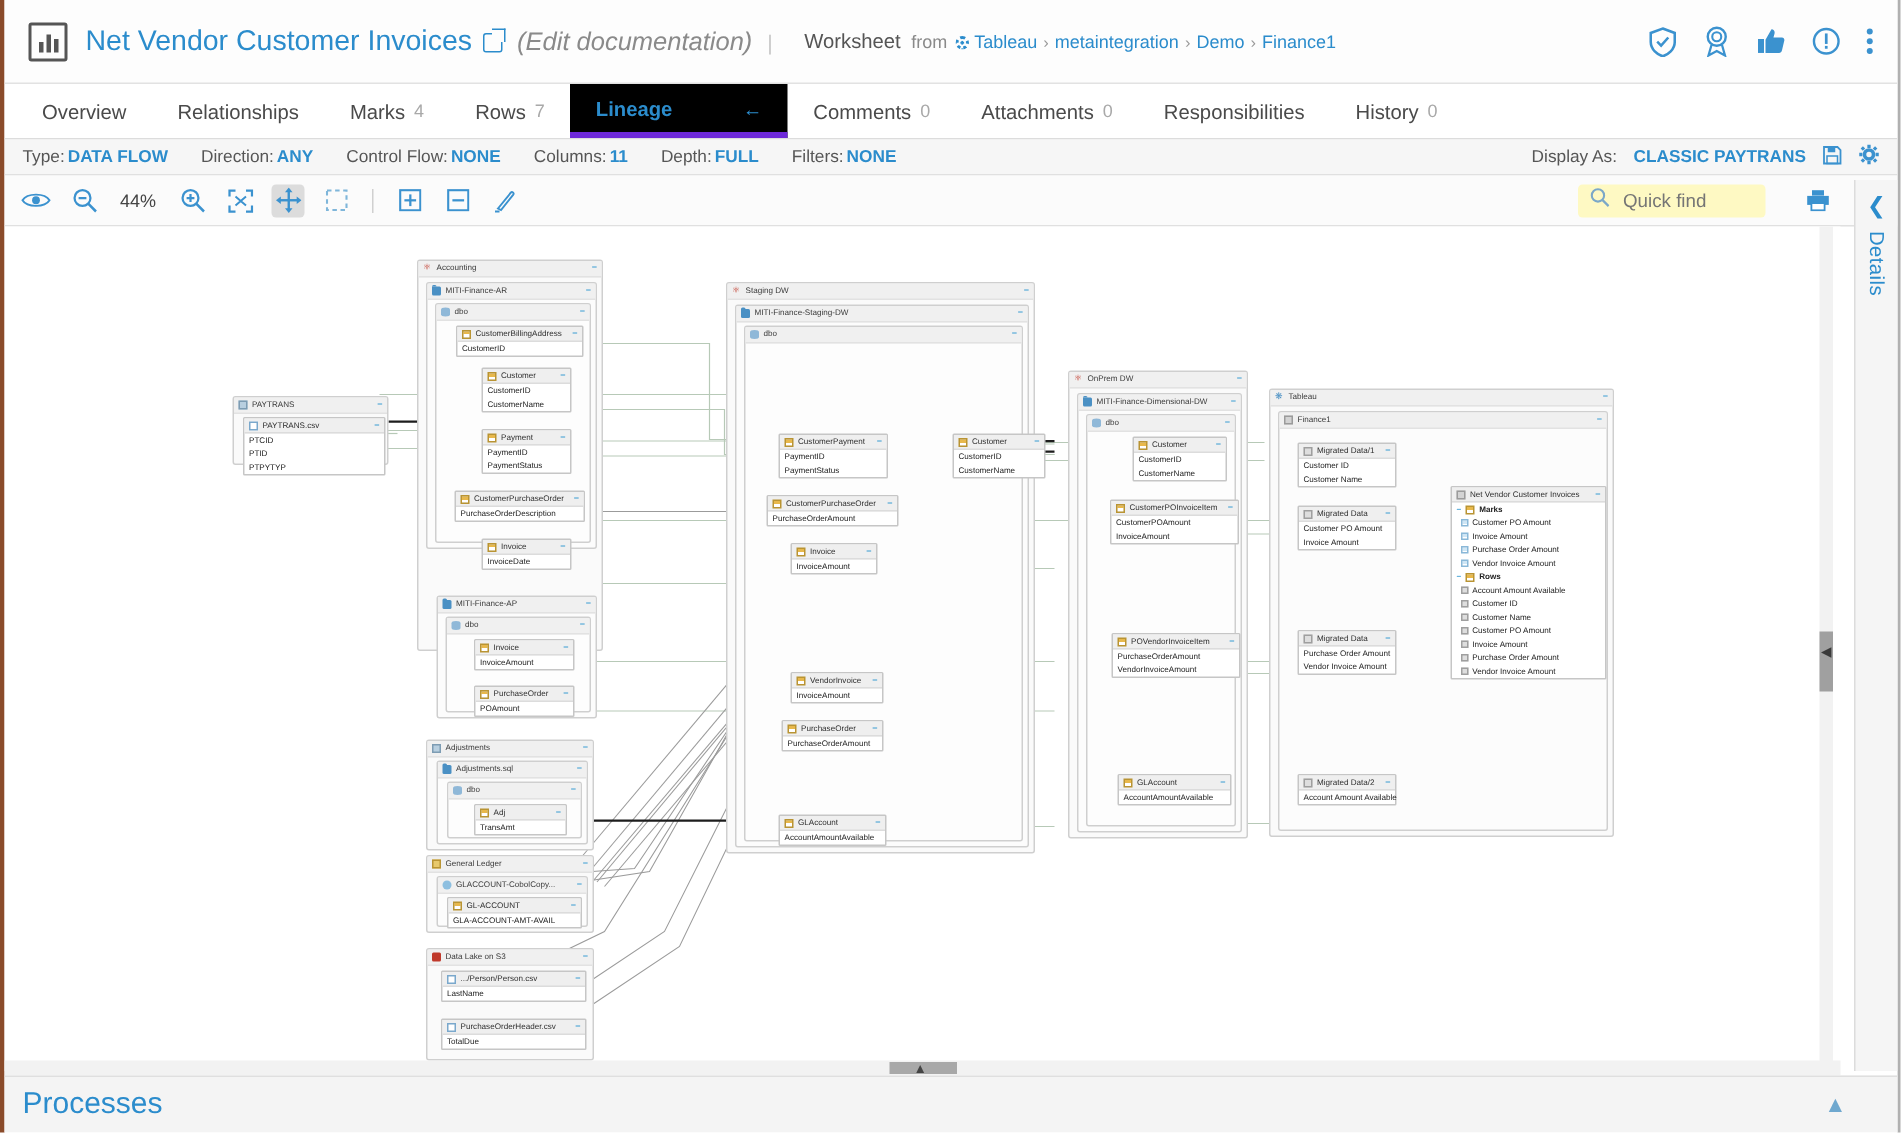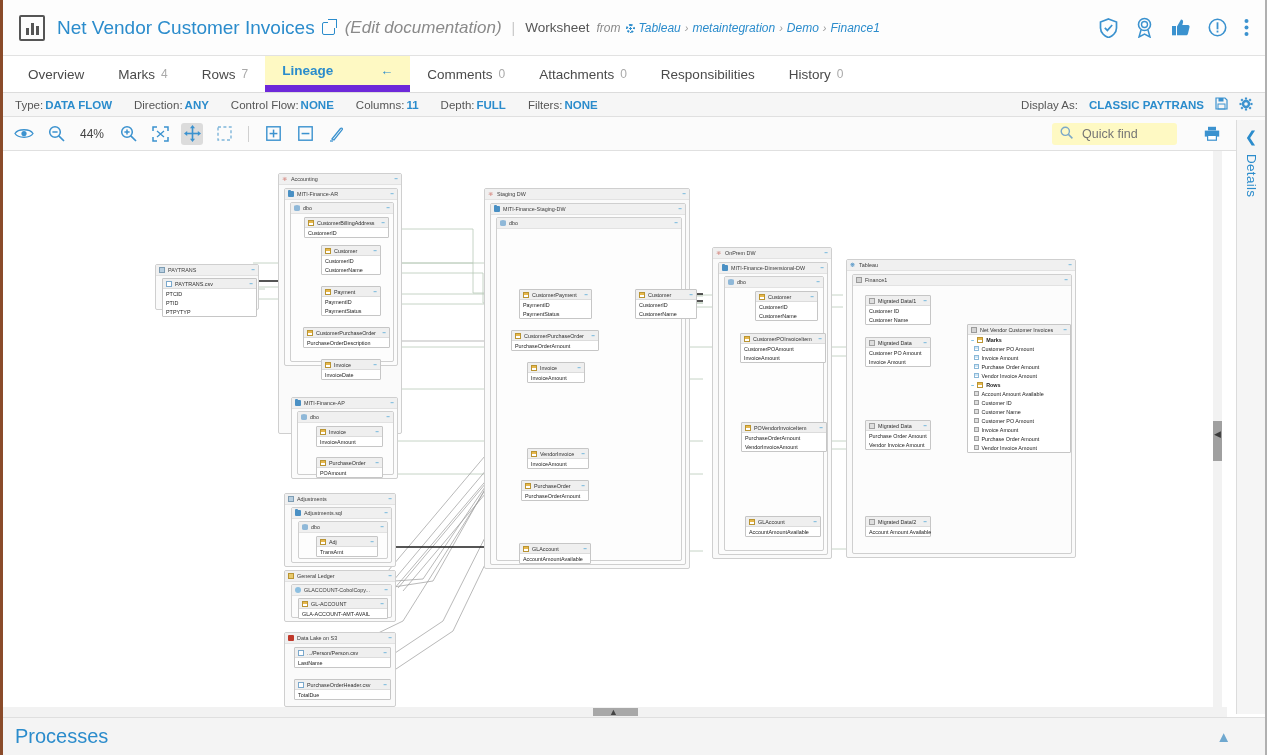--- a/index.html
+++ b/index.html
@@ -36,22 +36,22 @@
     display:inline-block; width:13px; height:13px; border:1.6px solid #2b8ccc;
     border-radius:2px; margin-left:7px; position: relative; top:1px;
   }
   .ext-link::after{
     content:""; position:absolute; right:-3px; top:-4px; width:8px; height:8px;
     border-top:1.6px solid #2b8ccc; border-right:1.6px solid #2b8ccc;
     background:#fdfdfd;
   }
   .edit-doc { font-size:17px; color:#8a8a8a; font-style:italic; margin-left:10px; white-space:nowrap; }
   .sep-pipe { color:#c7c7c7; margin: 0 10px; font-size:14px; }
-  .worksheet-lbl { font-size:13.5px; color:#555; white-space:nowrap; }
-  .from-lbl { font-size:12px; color:#8a8a8a; margin-left:7px; white-space:nowrap;font-style:italic;}
+  .worksheet-lbl { font-size:13.5px; color:#555; white-space:nowrap;margin-left:11px; }
+  .from-lbl { font-size:12px; color:#8a8a8a; margin-left:7px; white-space:nowrap;}
   .crumb { font-size:12px; color:#2b8ccc; text-decoration:none; }
   .crumb-sep { font-size:11px; color:#9a9a9a; margin:0 4px; }
   .tableau-gear {
     display:inline-block; width:9px; height:9px; margin-right:3px;
     background: radial-gradient(circle, #2b8ccc 35%, transparent 36%);
     border: 2px dotted #2b8ccc; border-radius:50%; position:relative; top:1px;
   }
   .hdr-spacer { flex: 1 1 auto; }
   .hdr-icons { display:flex; align-items:center; gap:17px; padding-right:2px; }
   .hdr-icons svg { display:block; }
@@ -60,22 +60,22 @@
   .tabbar {
     height: 37px; display:flex; align-items:stretch;
     background:#fff; border-bottom:1px solid #dcdcdc; padding-left: 8px;
   }
   .tab {
     display:flex; align-items:center; padding: 0 17px; font-size:13.5px;
     color:#4a4a4a; cursor:pointer; white-space:nowrap; gap:6px;
   }
   .tab .cnt { color:#a9a9a9; font-size:12px; }
   .tab.active {
-    background:#fef9c3; color:#2b8ccc; font-weight:bold;
-    border-bottom:7px solid #6d28d9;
+    background:#000000; color:#2b8ccc; font-weight:bold;
+    border-bottom:4px solid #6d28d9;
     gap:47px;
   }
   .tab.active .arrow { font-weight:normal; font-size:13px; }
 
   
   .filterbar {
     height: 24px; display:flex; align-items:center; padding: 0 12px;
     background:#f6f6f6; border-bottom:1px solid #e0e0e0; font-size:11.5px;
   }
   .fb-item { margin-right: 22px; color:#565656; white-space:nowrap; }
@@ -250,20 +250,23 @@
             <circle cx="2.5" cy="9.5" r="2" fill="#3b92cf"></circle>
             <circle cx="2.5" cy="16" r="2" fill="#3b92cf"></circle>
           </svg>
       </span>
     </div>
   </div>
 
   <div class="tabbar">
     <div class="tab">
         <span>Overview</span>
+      </div>
+    <div class="tab">
+        <span>Relationships</span>
       </div>
     <div class="tab">
         <span>Marks</span>
         <span class="cnt">4</span>
       </div>
     <div class="tab">
         <span>Rows</span>
         <span class="cnt">7</span>
       </div>
     <div class="tab active">

